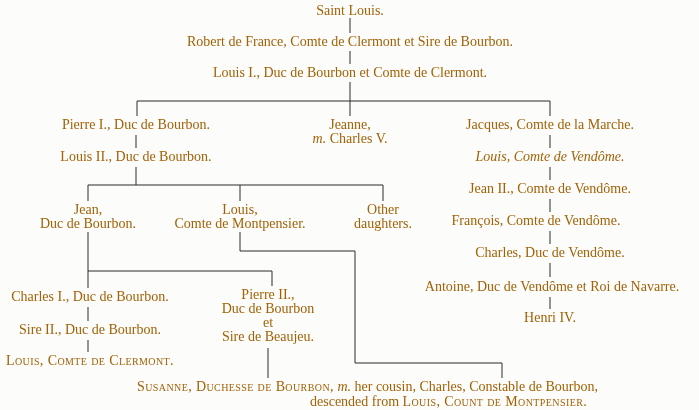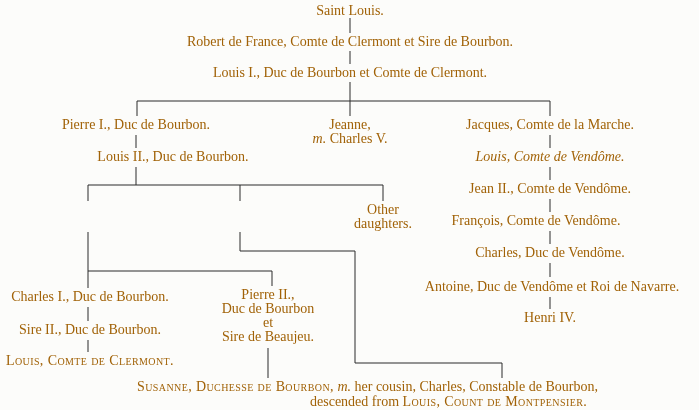--- a/index.html
+++ b/index.html
@@ -81,25 +81,33 @@
 
   <div class="node center" style="left:136px; top:118px;"><span>Pierre I., Duc de Bourbon.</span></div>
 
   <div class="node center multiline" style="left:350px; top:118px;">
     <div>Jeanne,</div>
     <div><span class="it">m.</span><span> Charles V.</span></div>
   </div>
 
   <div class="node center" style="left:550px; top:118px;"><span>Jacques, Comte de la Marche.</span></div>
 
-  <div class="node center" style="left:136px; top:150px;margin-left:37px;"><span>Louis II., Duc de Bourbon.</span></div>
+  <div class="node center" style="left:136px; top:150px;"><span>Louis II., Duc de Bourbon.</span></div>
 
   <div class="node center" style="left:550px; top:150px;font-style:italic;"><span>Louis, Comte de Vendôme.</span></div>
 
+  <div class="node center multiline" style="left:88px; top:203px;">
+    <div>Jean,</div>
+    <div>Duc de Bourbon.</div>
+  </div>
 
+  <div class="node center multiline" style="left:240px; top:203px;">
+    <div>Louis,</div>
+    <div>Comte de Montpensier.</div>
+  </div>
 
   <div class="node center multiline" style="left:383px; top:203px;">
     <div>Other</div>
     <div>daughters.</div>
   </div>
 
   <div class="node center" style="left:550px; top:182px;"><span>Jean II., Comte de Vendôme.</span></div>
 
   <div class="node center" style="left:536px; top:214px;"><span>François, Comte de Vendôme.</span></div>
 

